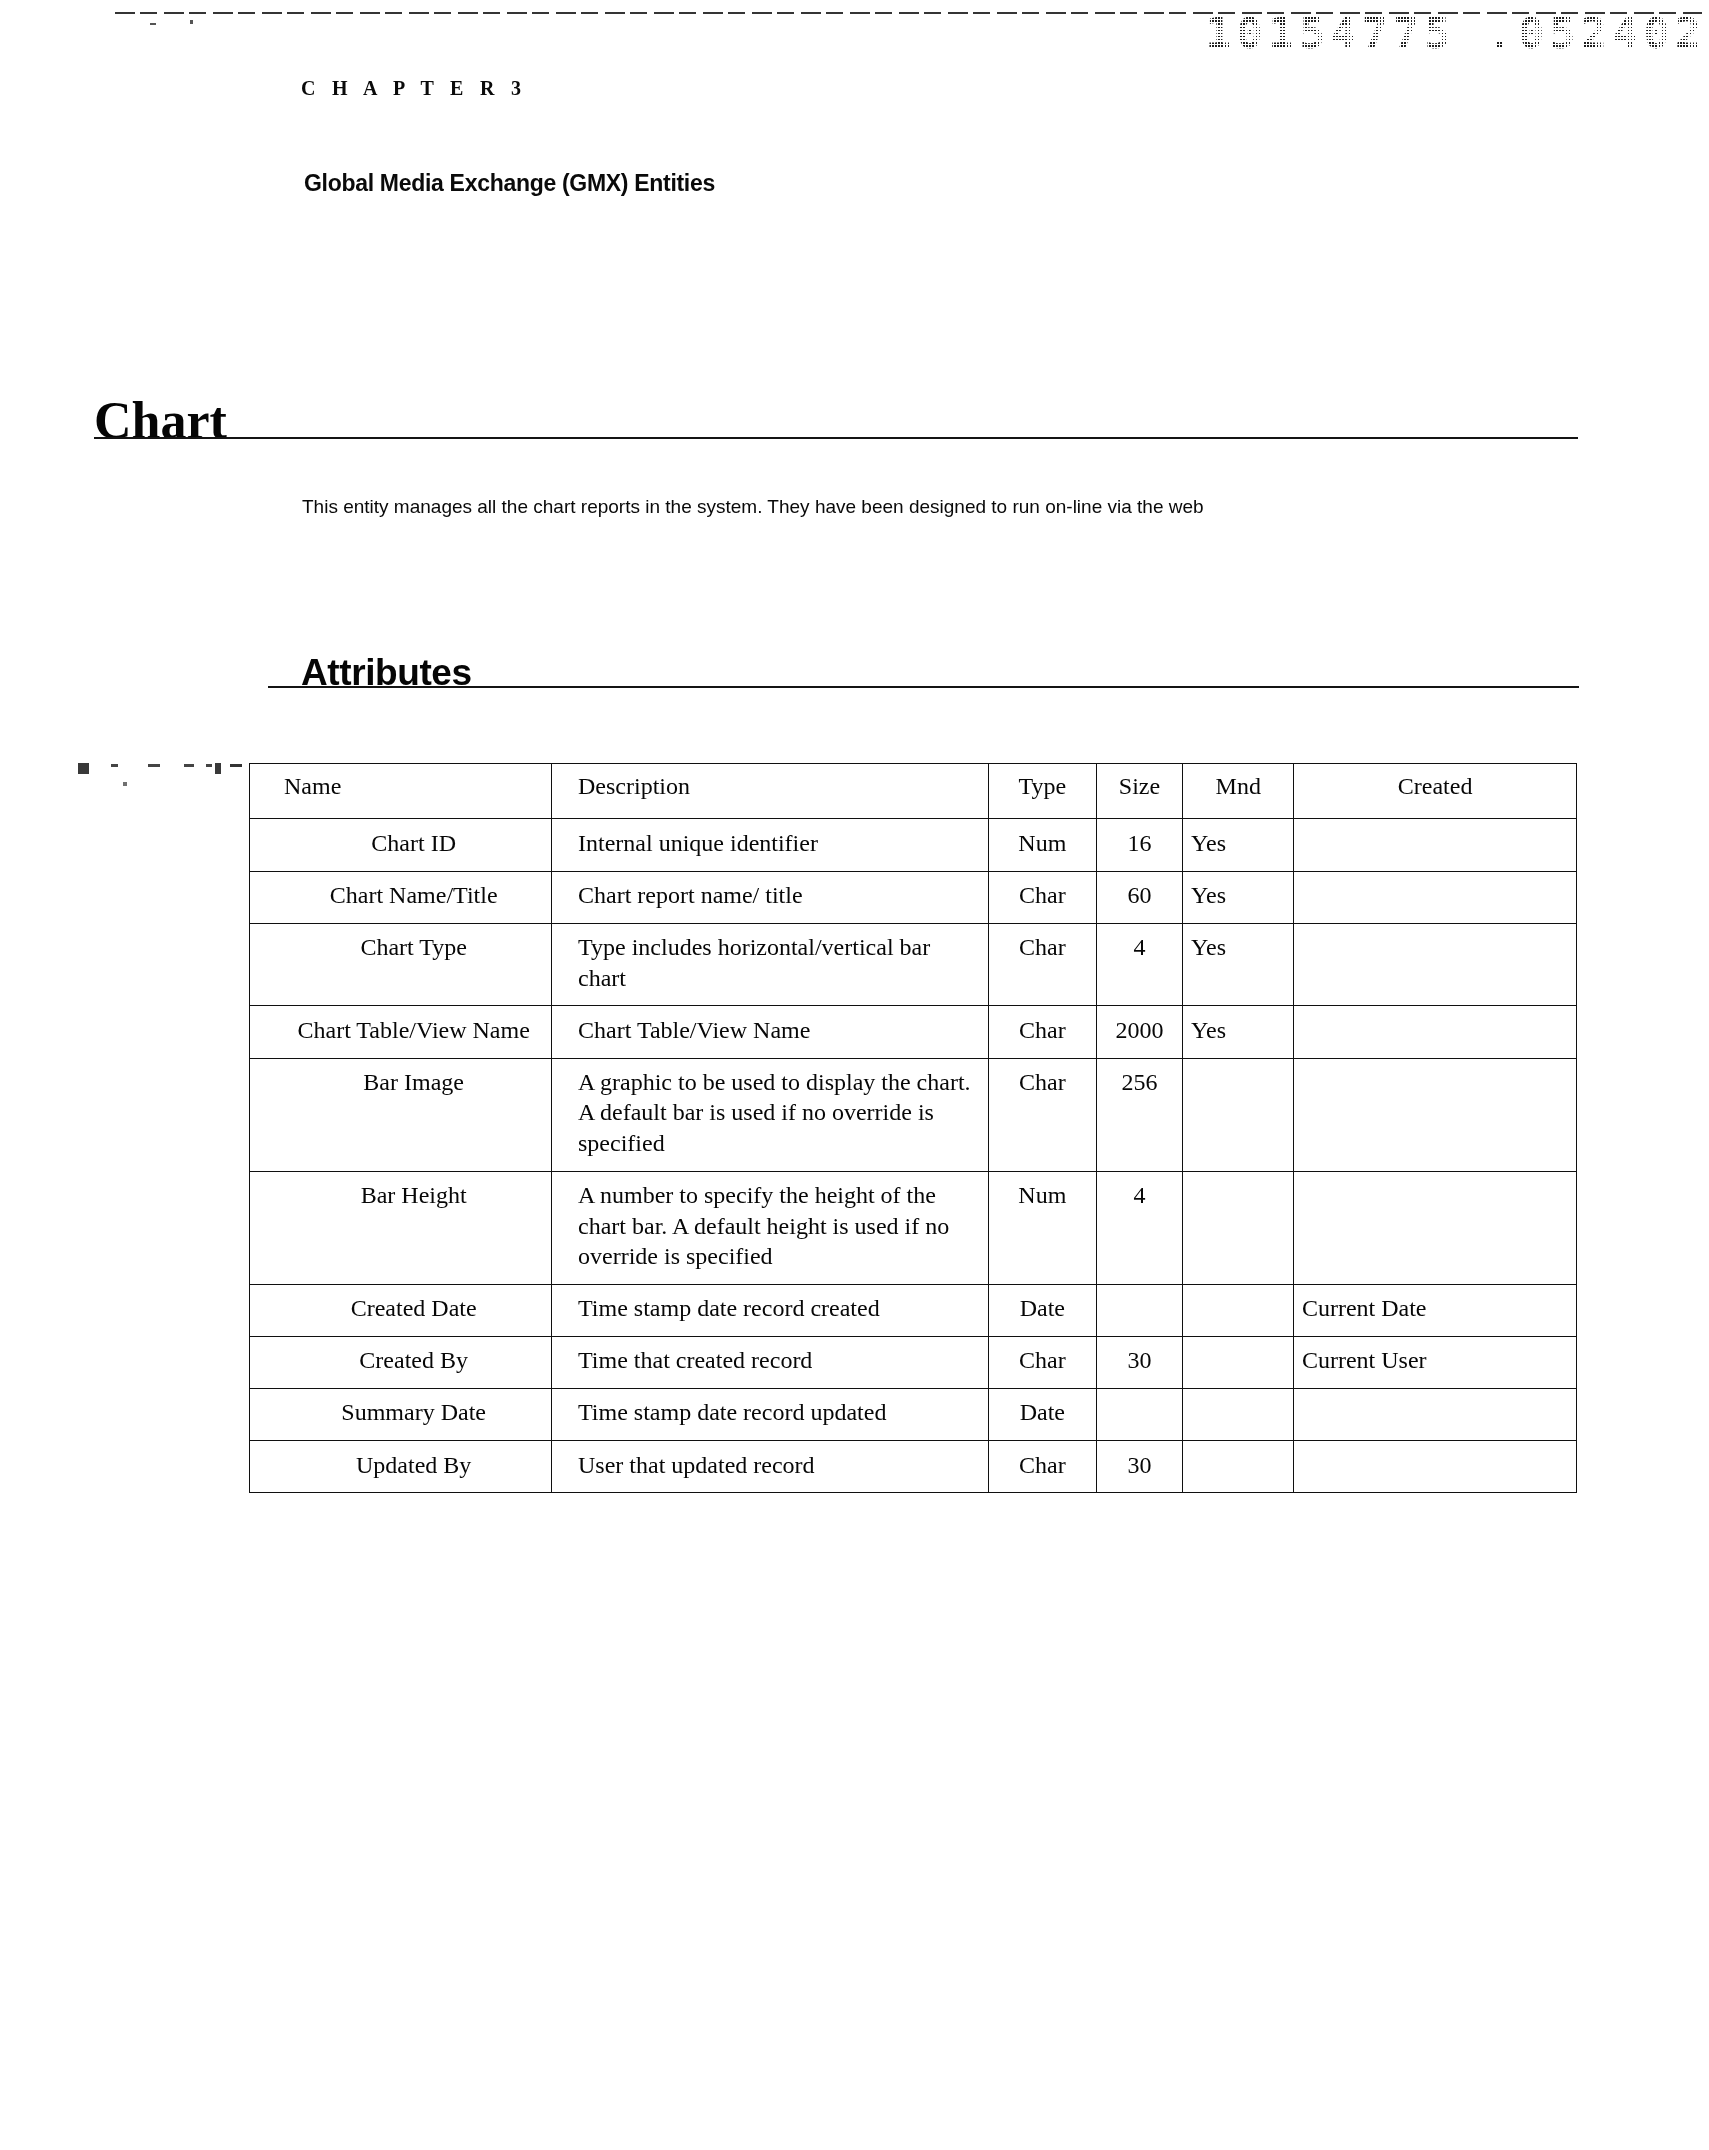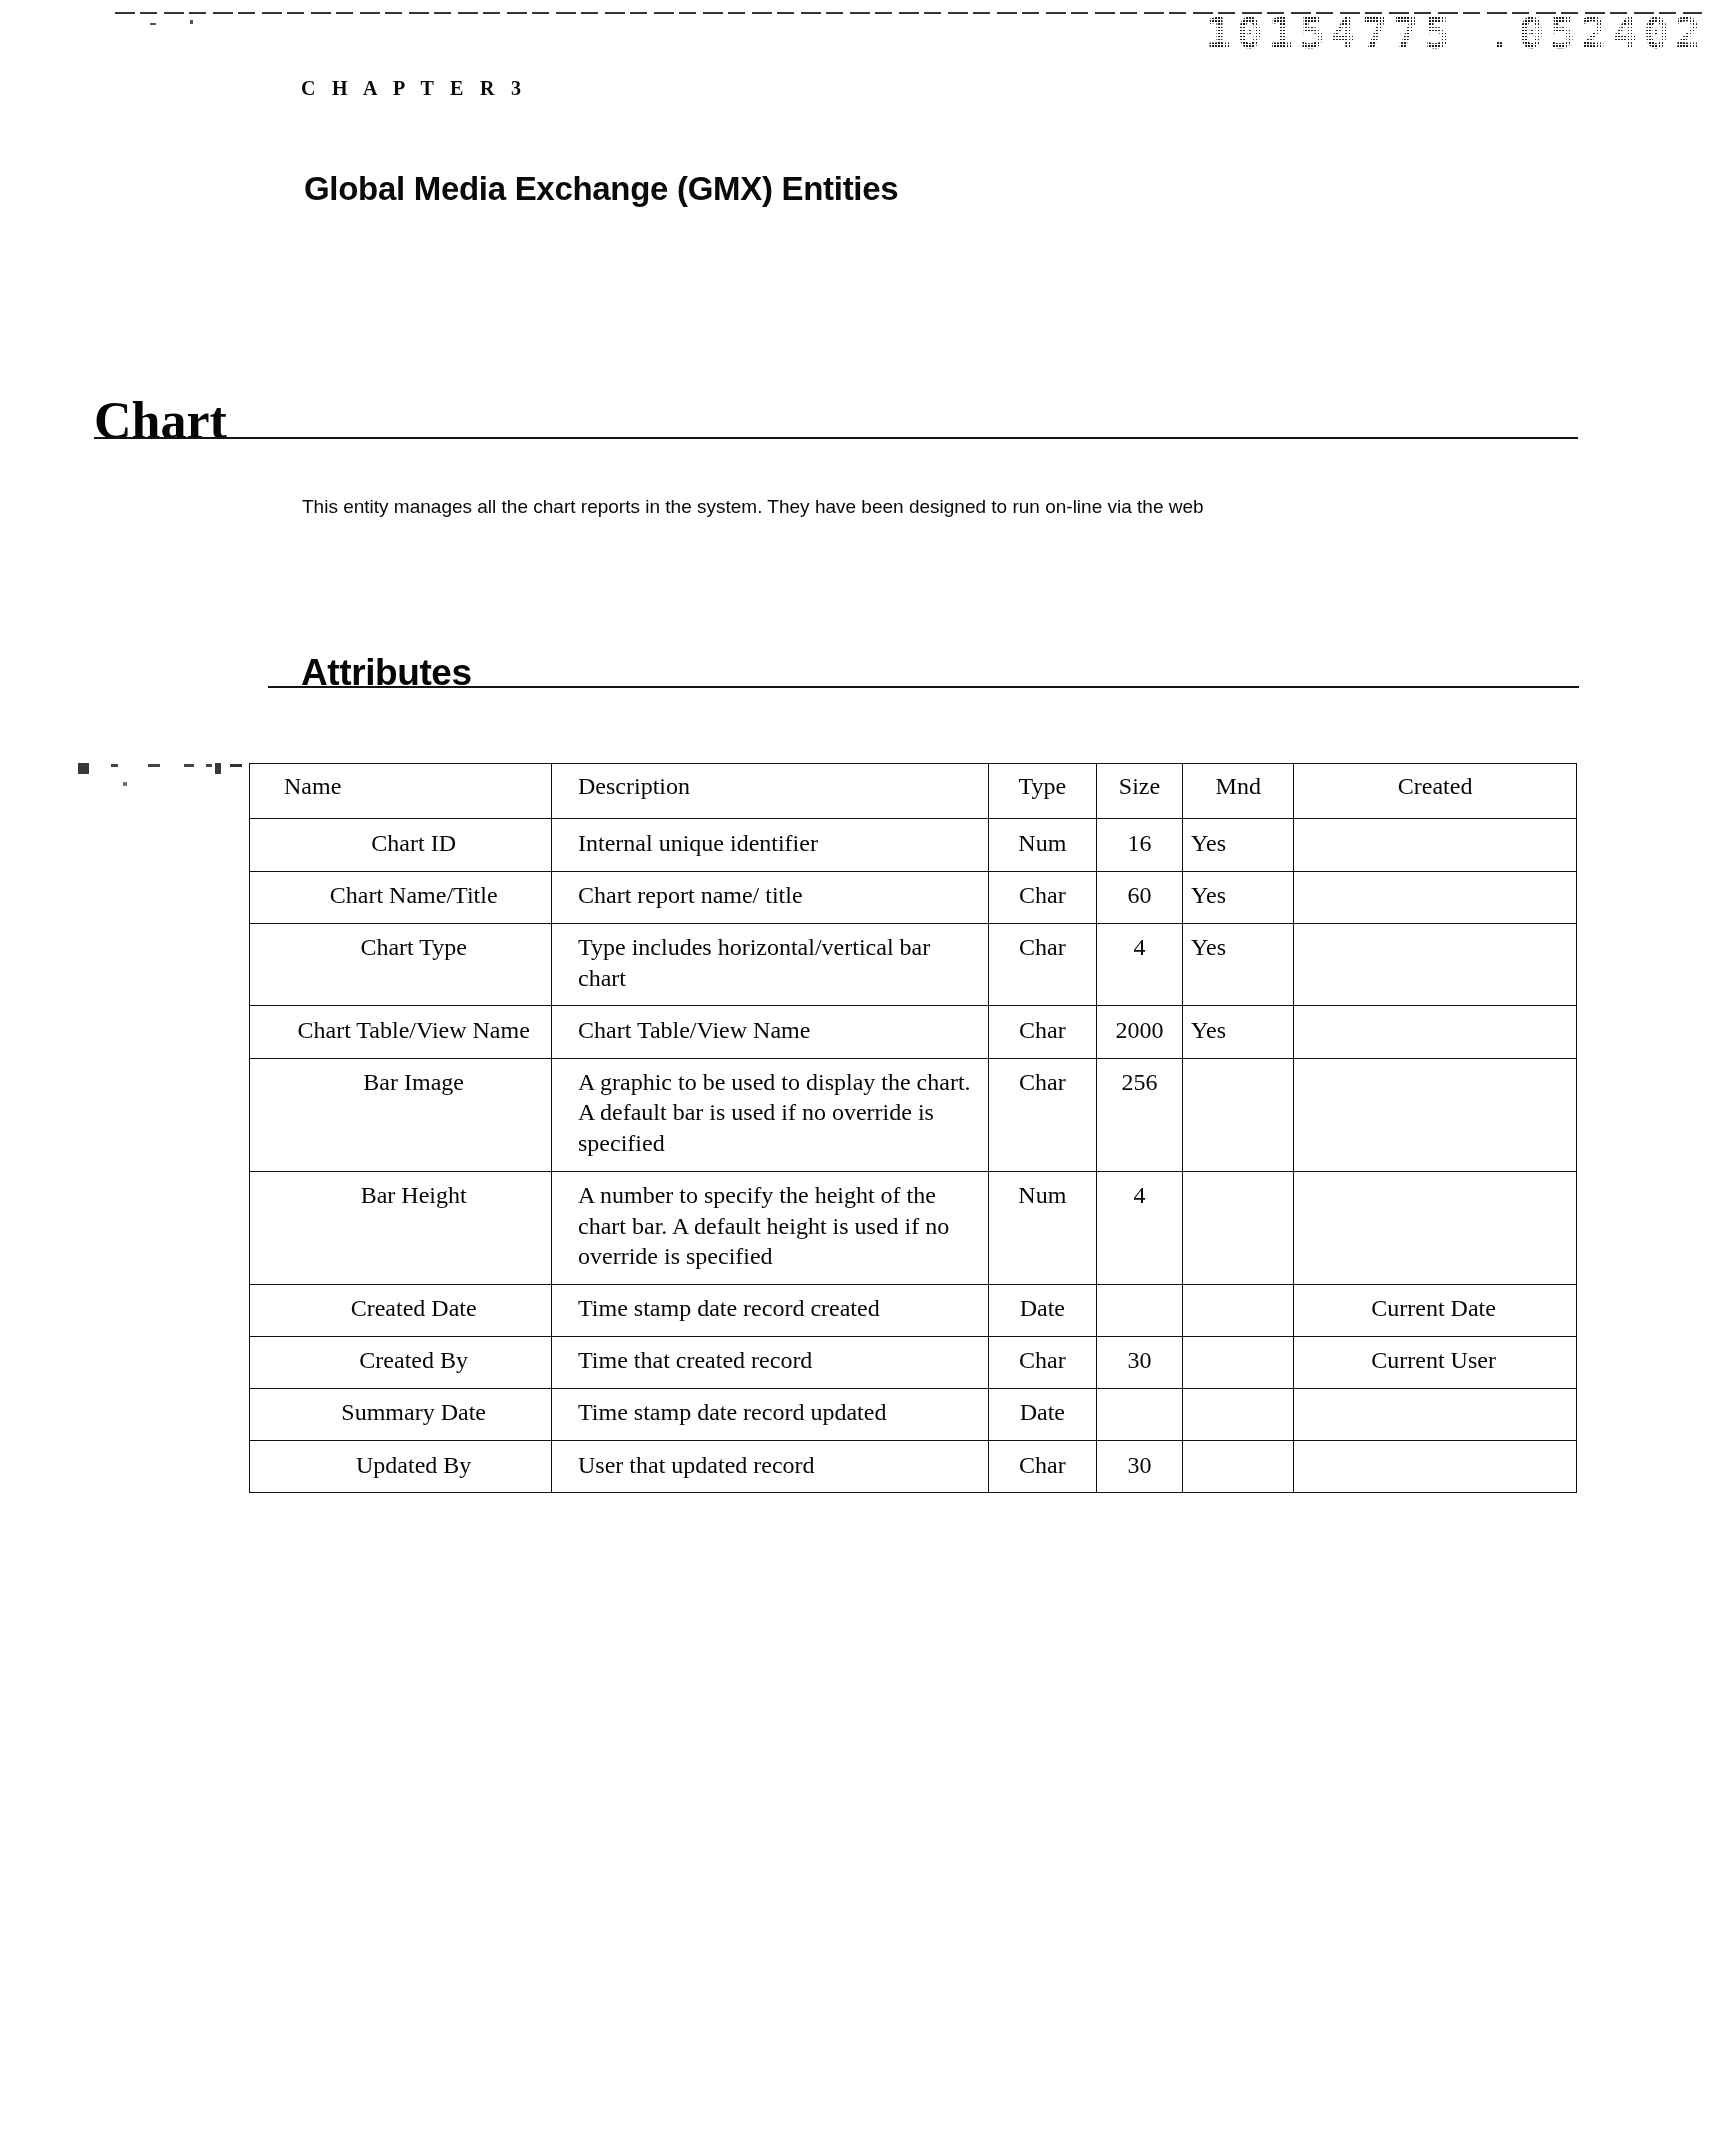--- a/index.html
+++ b/index.html
@@ -116,21 +116,21 @@
     font-size: 20px;
     font-weight: 700;
     letter-spacing: 5.8px;
     color: #0a0a0a;
   }
   .chapter-subtitle {
     position: absolute;
     left: 304px;
     top: 170px;
     font-family: "Liberation Sans", "DejaVu Sans", sans-serif;
-    font-size: 33px;
+    font-size: 23px;
     font-weight: 700;
     color: #0a0a0a;
     letter-spacing: -0.3px;
   }
 
   
   .section-title {
     position: absolute;
     left: 94px;
     top: 360px;
@@ -212,21 +212,21 @@
   col.c-type    { width: 67px;  }
   col.c-size    { width: 54px;  }
   col.c-mnd     { width: 69px;  }
   col.c-default { width: 176px; }
 
   .cell-name    { padding-left: 34px !important; text-align: center; }
   .cell-desc    { padding-left: 26px !important; text-align: left; }
   .cell-type    { text-align: center; }
   .cell-size    { text-align: center; }
   .cell-mnd     { text-align: left; }
-  .cell-default { text-align: center; padding-right: 10.7px !important; }
+  .cell-default { text-align: left; padding-right: 10.7px !important; }
 
   .head-name    { padding-left: 34px !important; text-align: left; }
   .head-desc    { padding-left: 26px !important; text-align: left; }
   .head-type,
   .head-size,
   .head-mnd     { text-align: center; }
   .head-default { text-align: center; }
 </style>
 </head>
 <body>

